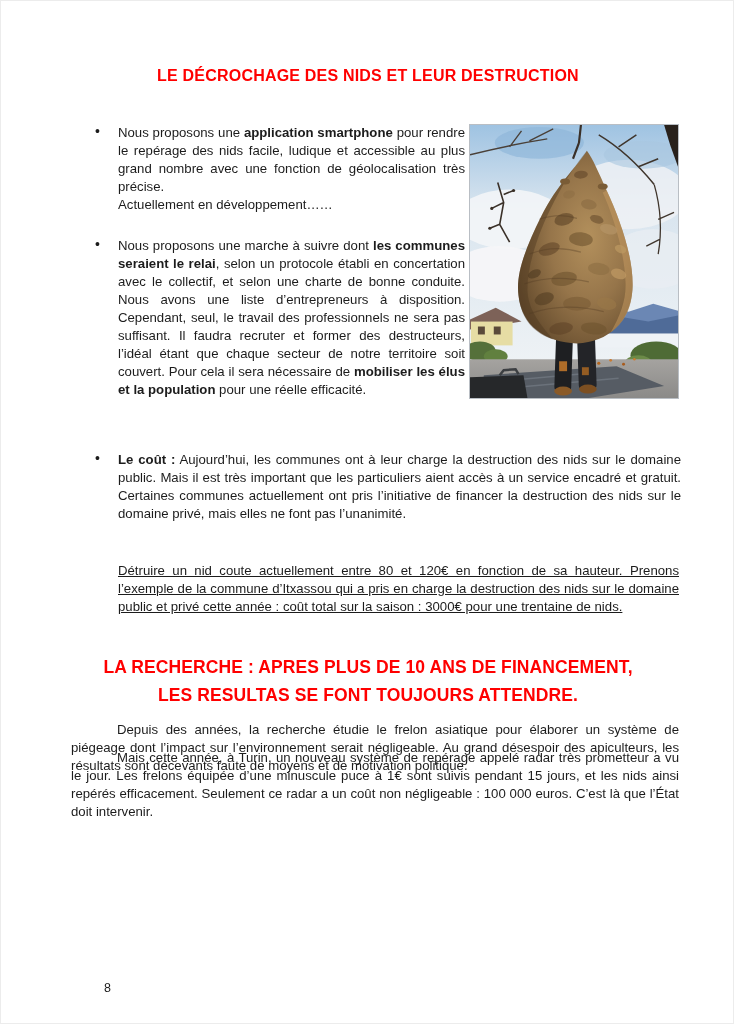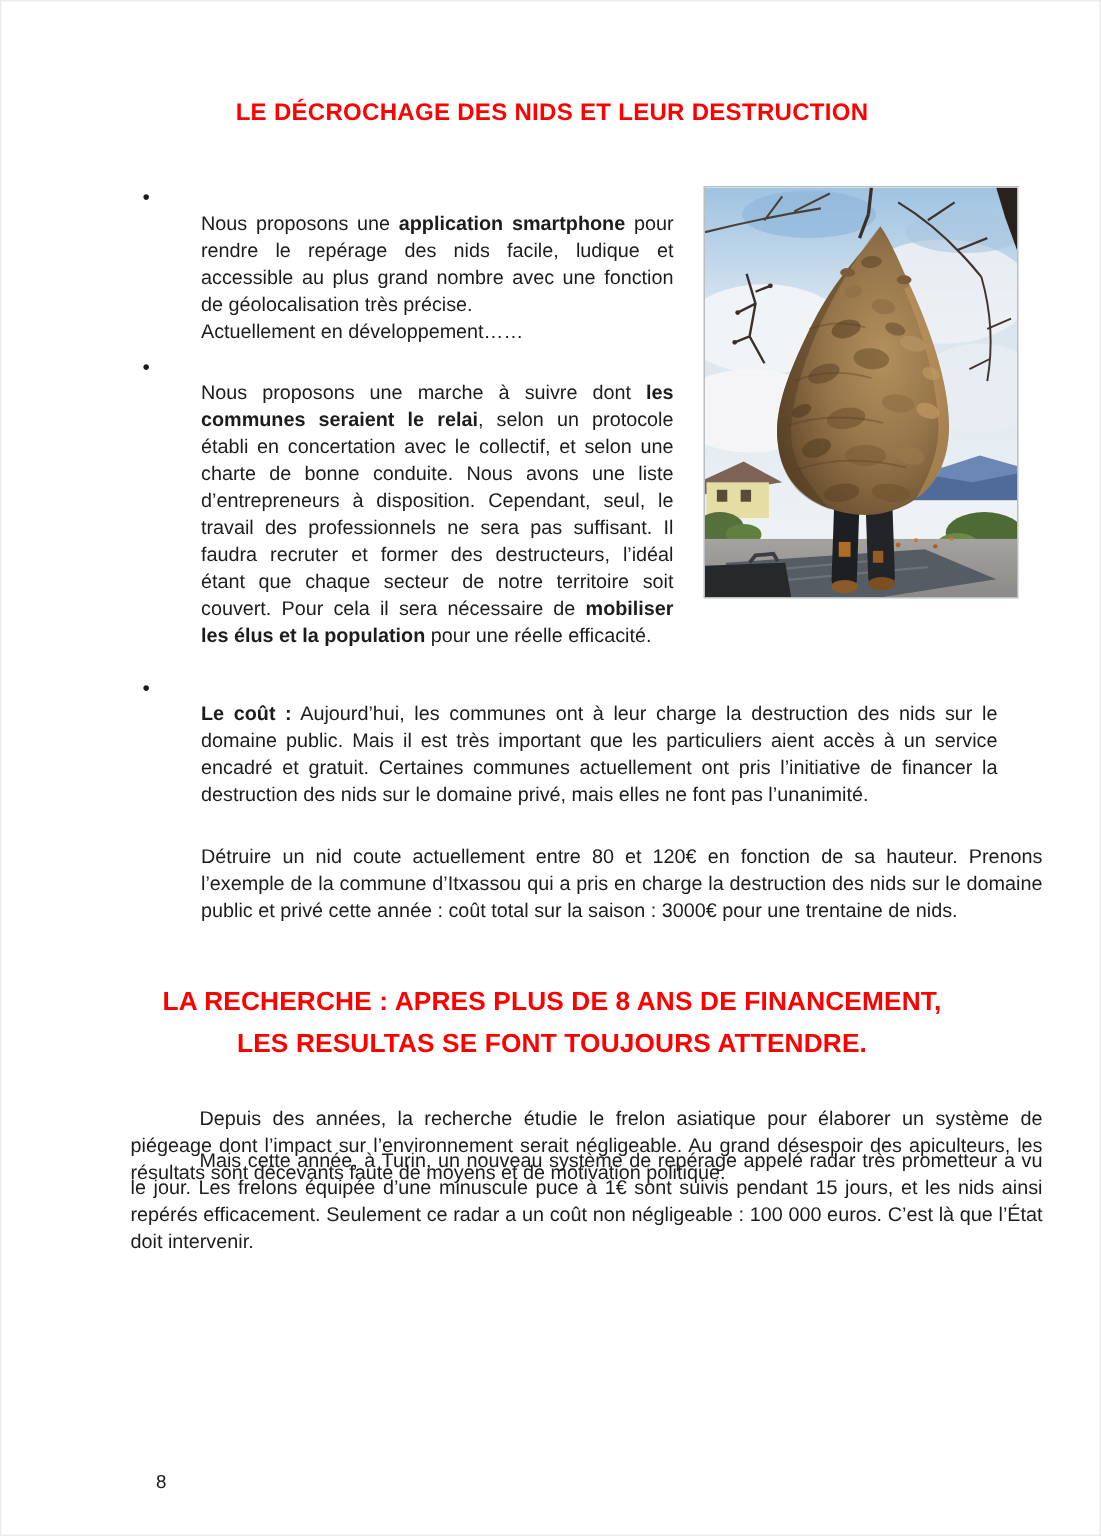--- a/index.html
+++ b/index.html
@@ -27,29 +27,29 @@
   .bullet{
     position:absolute;
     padding-left:27px;
     box-sizing:border-box;
   }
   .bullet .dot{
     position:absolute;left:4px;top:-1px;
     font-size:14px;color:#1c1c1c;
   }
   .btext,.para{
-    margin:16px;
+    margin:0;
     font-size:13.2px;
     line-height:18px;
     text-align:justify;
   }
   .b-app  {left:90px;top:123px;width:374px;}
   .b-com  {left:90px;top:236px;width:374px;}
   .b-cout {left:90px;top:450px;width:590px;}
-  .p-cost {position:absolute;left:117px;top:545px;width:561px;}
+  .p-cost {position:absolute;left:117px;top:561px;width:561px;text-decoration:underline;}
   .p-body {position:absolute;left:70px;width:608px;text-indent:46px;}
   .p-depuis{top:720px;}
   .p-turin {top:748px;}
   .photo{
     position:absolute;left:468px;top:123px;
     width:210px;height:275px;
     margin:0;
     border:1px solid #b9bec4;
     box-sizing:border-box;
     overflow:hidden;
@@ -186,21 +186,21 @@
   </figure>
 
   <div class="bullet b-cout">
     <span class="dot">•</span>
     <p class="btext"><span style="font-weight: bold;">Le coût :</span><span> Aujourd’hui, les communes ont à leur charge la destruction des nids sur le domaine public. Mais il est très important que les particuliers aient accès à un service encadré et gratuit. Certaines communes actuellement ont pris l’initiative de financer la destruction des nids sur le domaine privé, mais elles ne font pas l’unanimité.</span></p>
   </div>
 
   <p class="para p-cost">Détruire un nid coute actuellement entre 80 et 120€ en fonction de sa hauteur. Prenons l’exemple de la commune d’Itxassou qui a pris en charge la destruction des nids sur le domaine public et privé cette année : coût total sur la saison : 3000€ pour une trentaine de nids.</p>
 
   <h2 class="heading h2">
-    <span class="hline">LA RECHERCHE : APRES PLUS DE 8 ANS DE FINANCEMENT,</span>
+    <span class="hline">LA RECHERCHE : APRES PLUS DE 10 ANS DE FINANCEMENT,</span>
     <span class="hline">LES RESULTAS SE FONT TOUJOURS ATTENDRE.</span>
   </h2>
 
   <p class="para p-body p-depuis">Depuis des années, la recherche étudie le frelon asiatique pour élaborer un système de piégeage dont l’impact sur l’environnement serait négligeable. Au grand désespoir des apiculteurs, les résultats sont décevants faute de moyens et de motivation politique.</p>
 
   <p class="para p-body p-turin">Mais cette année, à Turin, un nouveau système de repérage appelé radar très prometteur a vu le jour. Les frelons équipée d’une minuscule puce à 1€ sont suivis pendant 15 jours, et les nids ainsi repérés efficacement. Seulement ce radar a un coût non négligeable : 100 000 euros. C’est là que l’État doit intervenir.</p>
 
   <div class="pagenum">8</div>
 </div>
 

